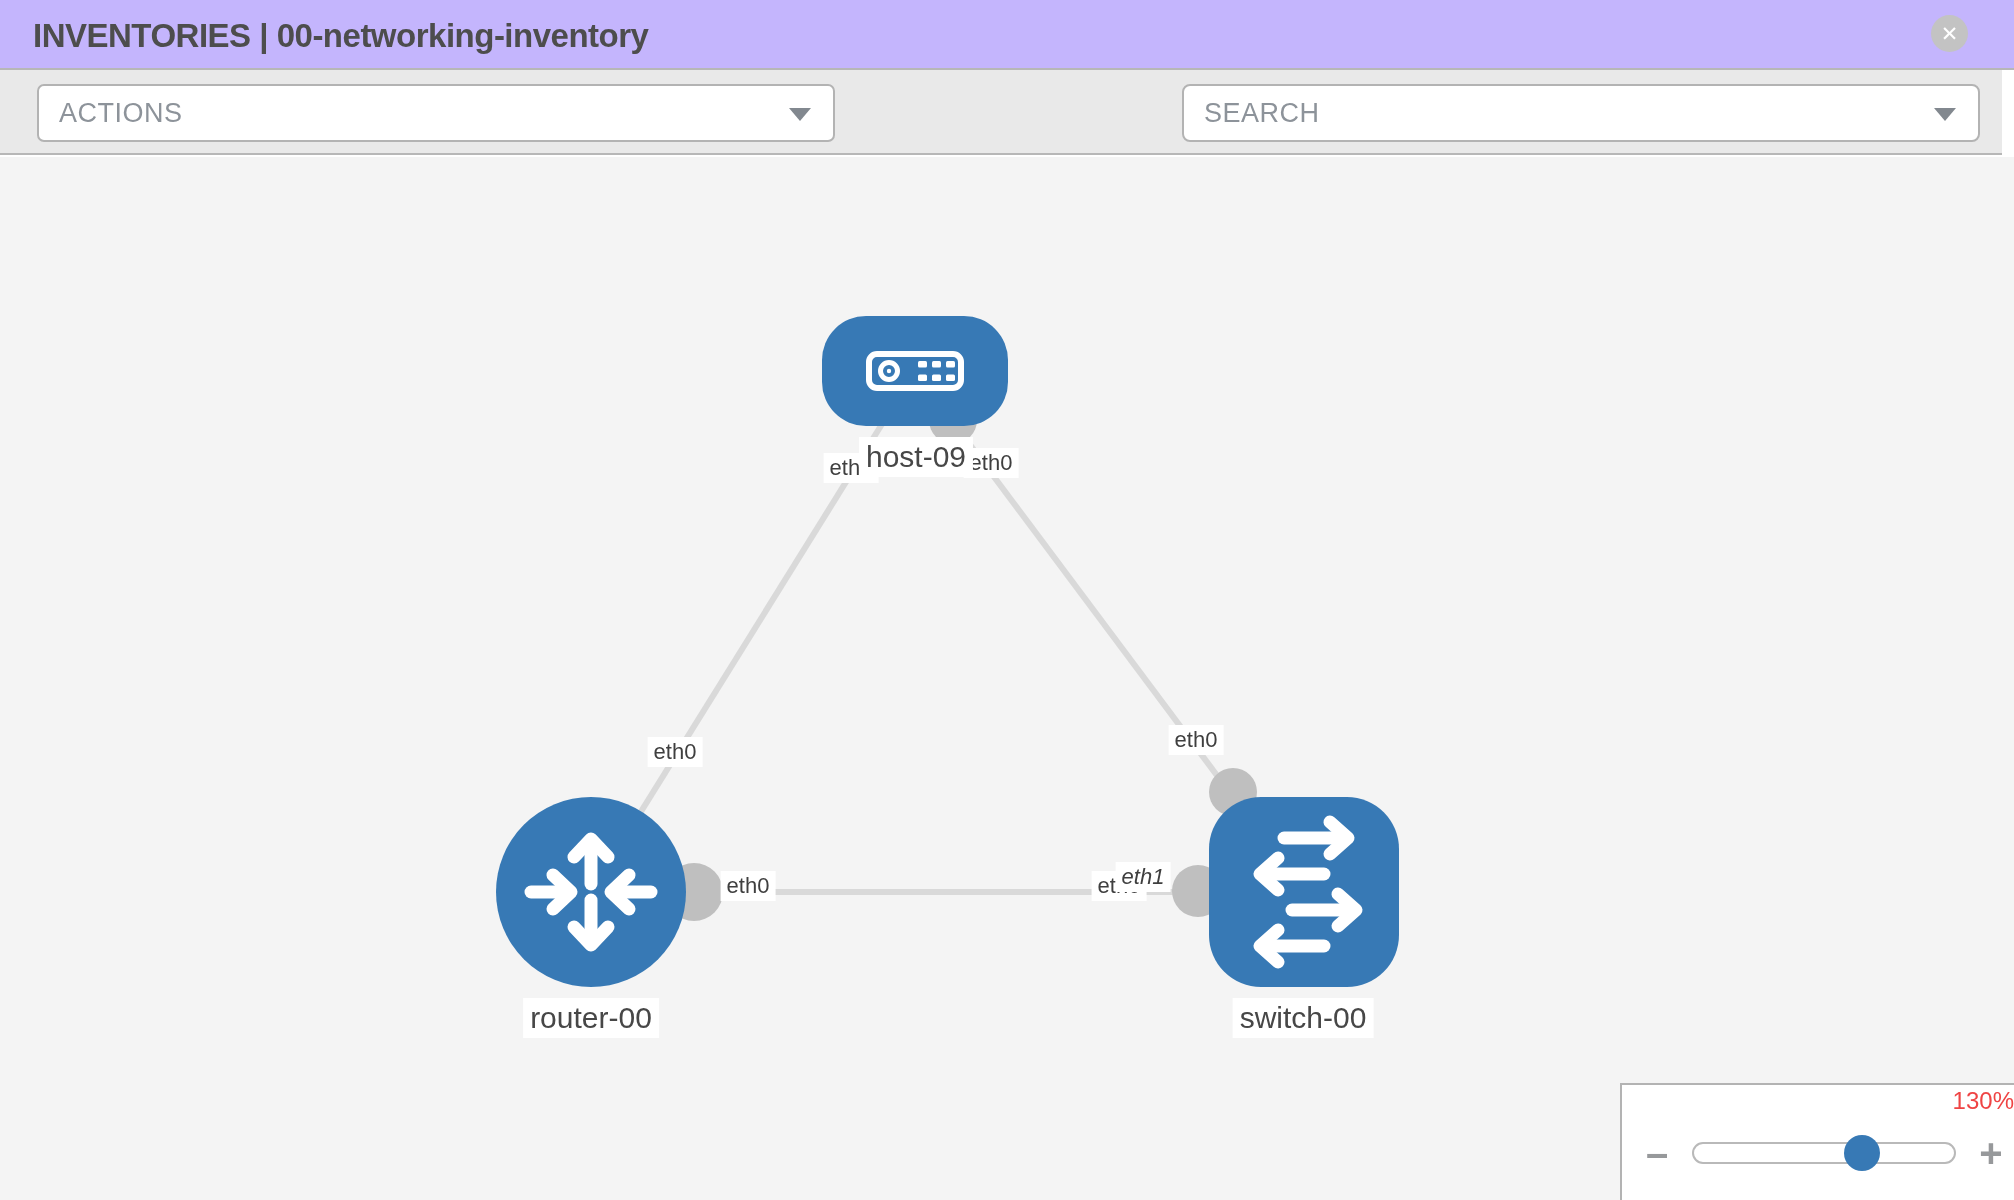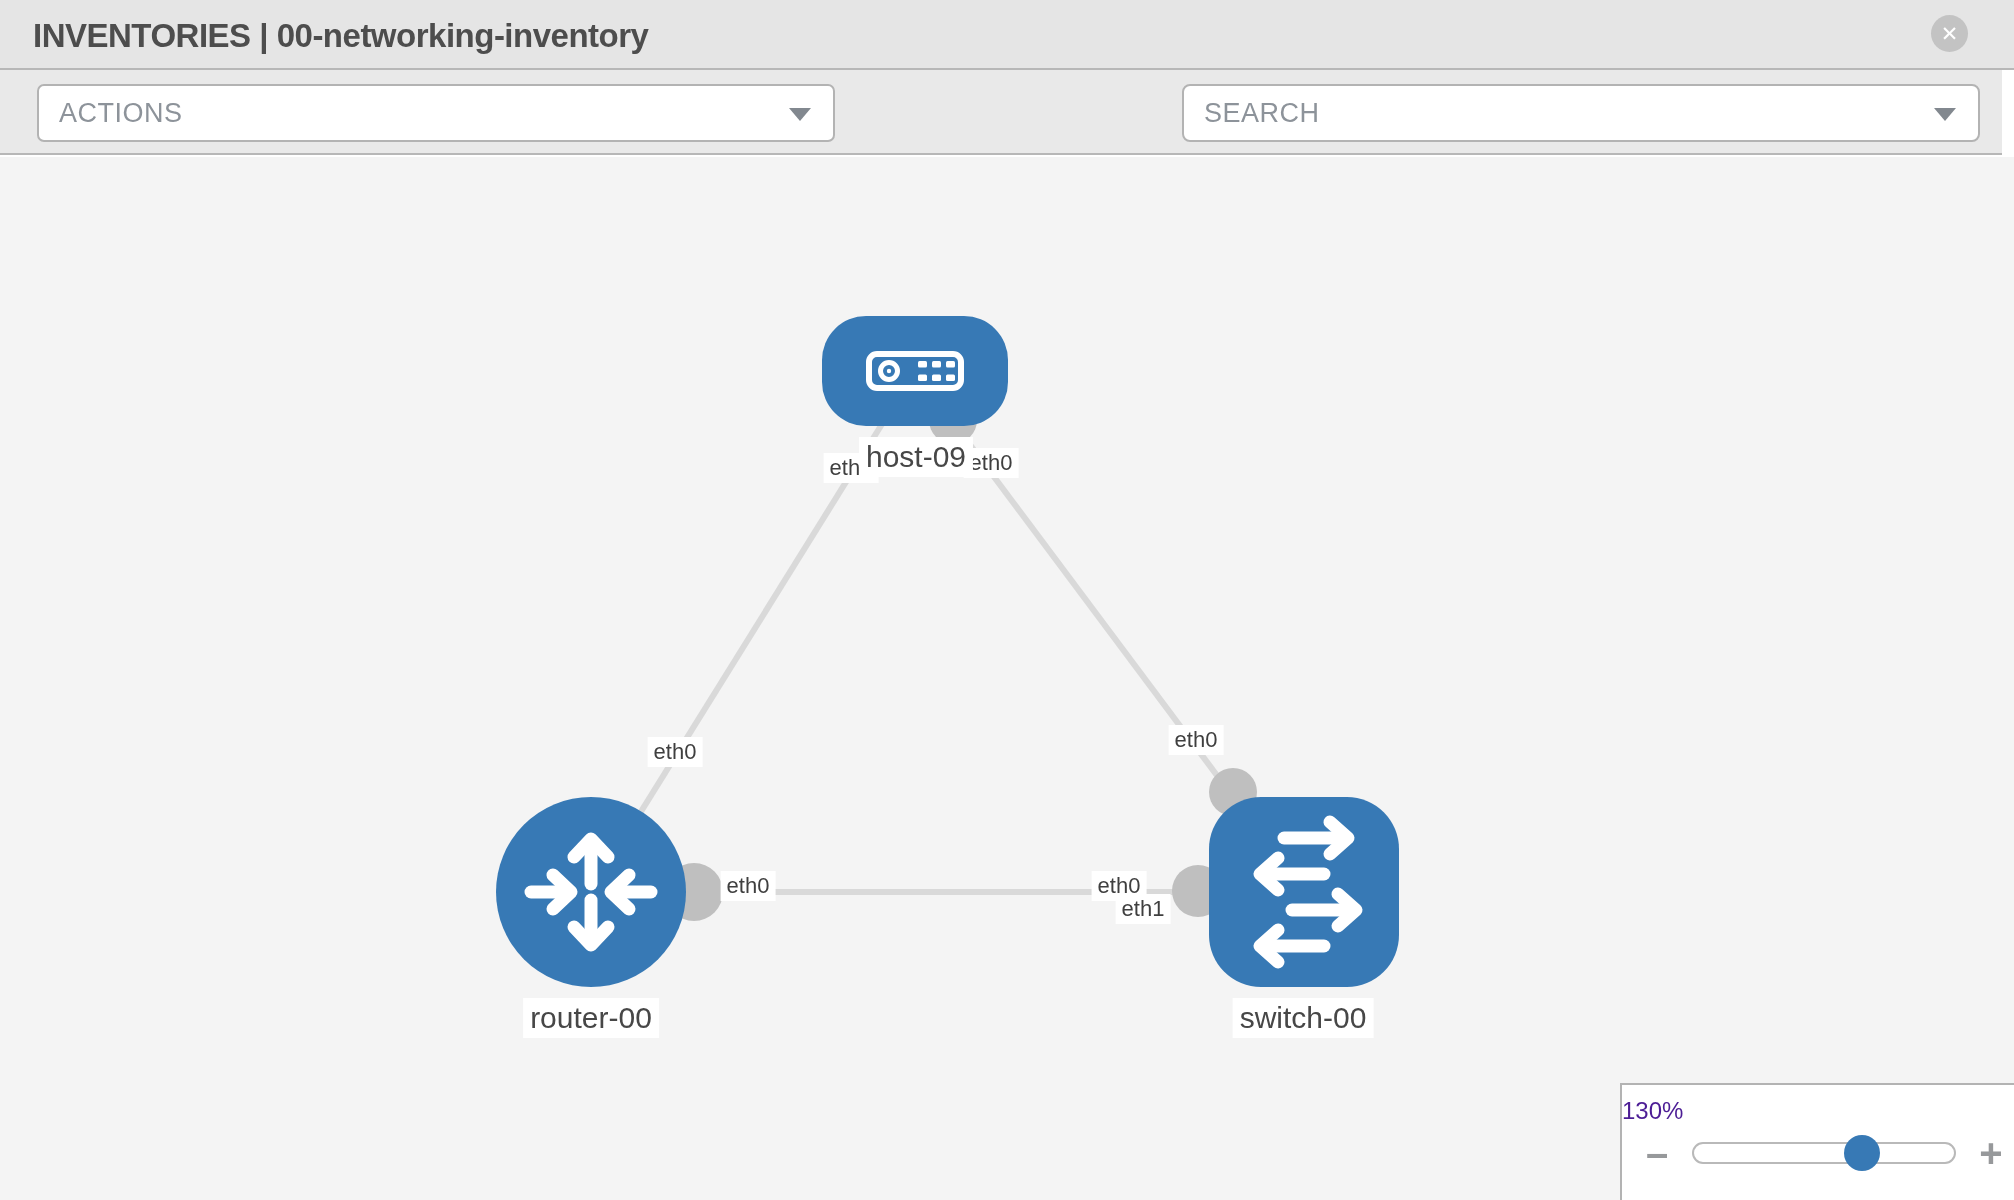--- a/index.html
+++ b/index.html
@@ -5,21 +5,21 @@
   html,body{margin:0;padding:0;}
   body{
     width:2014px;height:1200px;position:relative;overflow:hidden;
     background:#ffffff;
     font-family:"Liberation Sans","DejaVu Sans",sans-serif;
     -webkit-font-smoothing:antialiased;
   }
   
   .header{
     position:absolute;left:0;top:0;width:2014px;height:70px;
-    background:#e5e5e5;border-bottom:2px solid #b7b7b7;box-sizing:border-box;
+    background:#c4b5fd;border-bottom:2px solid #b7b7b7;box-sizing:border-box;
   }
   .header-title{
     position:absolute;left:33px;top:0;height:70px;line-height:72px;
     font-size:33px;font-weight:bold;color:#4d4d4d;letter-spacing:-0.5px;
     white-space:nowrap;
   }
   .close-btn{
     position:absolute;left:1931px;top:15px;width:37px;height:37px;border-radius:50%;
     background:#c3c3c3;color:#ffffff;display:flex;align-items:center;justify-content:center;
     font-size:21px;font-weight:900;cursor:pointer;user-select:none;
@@ -58,21 +58,21 @@
   }
   .node-label{font-size:30px;padding:3px 7px;color:#474747;}
   .if-label{font-size:22px;padding:2px 6px;}
   
   .zoom-panel{
     position:absolute;left:1620px;top:926px;width:394px;height:117px;
     background:#ffffff;border-top:2px solid #b3b3b3;border-left:2px solid #b3b3b3;
     box-sizing:border-box;
   }
   .zoom-value{
-    margin-top:12px;text-align:left;font-size:24px;color:#4c1d95;
+    margin-top:2px;text-align:right;font-size:24px;color:#ef4444;
   }
   .zoom-controls{
     position:absolute;left:0;top:46px;width:100%;height:44px;
     display:flex;align-items:center;
   }
   .zoom-minus,.zoom-plus{
     font-size:40px;font-weight:800;color:#97999b;line-height:40px;
     width:46px;text-align:center;cursor:pointer;user-select:none;
   }
   .zoom-minus{margin-left:12px;}
@@ -186,21 +186,21 @@
 
   <div class="chip if-label" style="left:851px;top:311px;">eth0</div>
   <div class="chip node-label" style="left:916px;top:300px;z-index:3;">host-09</div>
   <div class="chip if-label" style="left:991px;top:306px;">eth0</div>
 
   <div class="chip if-label" style="left:675px;top:595px;">eth0</div>
   <div class="chip if-label" style="left:1196px;top:583px;">eth0</div>
 
   <div class="chip if-label" style="left:748px;top:729px;">eth0</div>
   <div class="chip if-label" style="left:1119px;top:729px;z-index:1;">eth0</div>
-  <div class="chip if-label" style="left:1143px;top:752px;z-index:2;">eth1</div>
+  <div class="chip if-label" style="left:1143px;top:720px;z-index:2;font-style:italic;">eth1</div>
 
   <div class="chip node-label" style="left:591px;top:861px;">router-00</div>
   <div class="chip node-label" style="left:1303px;top:861px;">switch-00</div>
 
   <div class="zoom-panel">
     <div class="zoom-value">130%</div>
     <div class="zoom-controls">
       <span class="zoom-minus">–</span>
       <div class="slider-track">
         <div class="slider-knob"></div>

